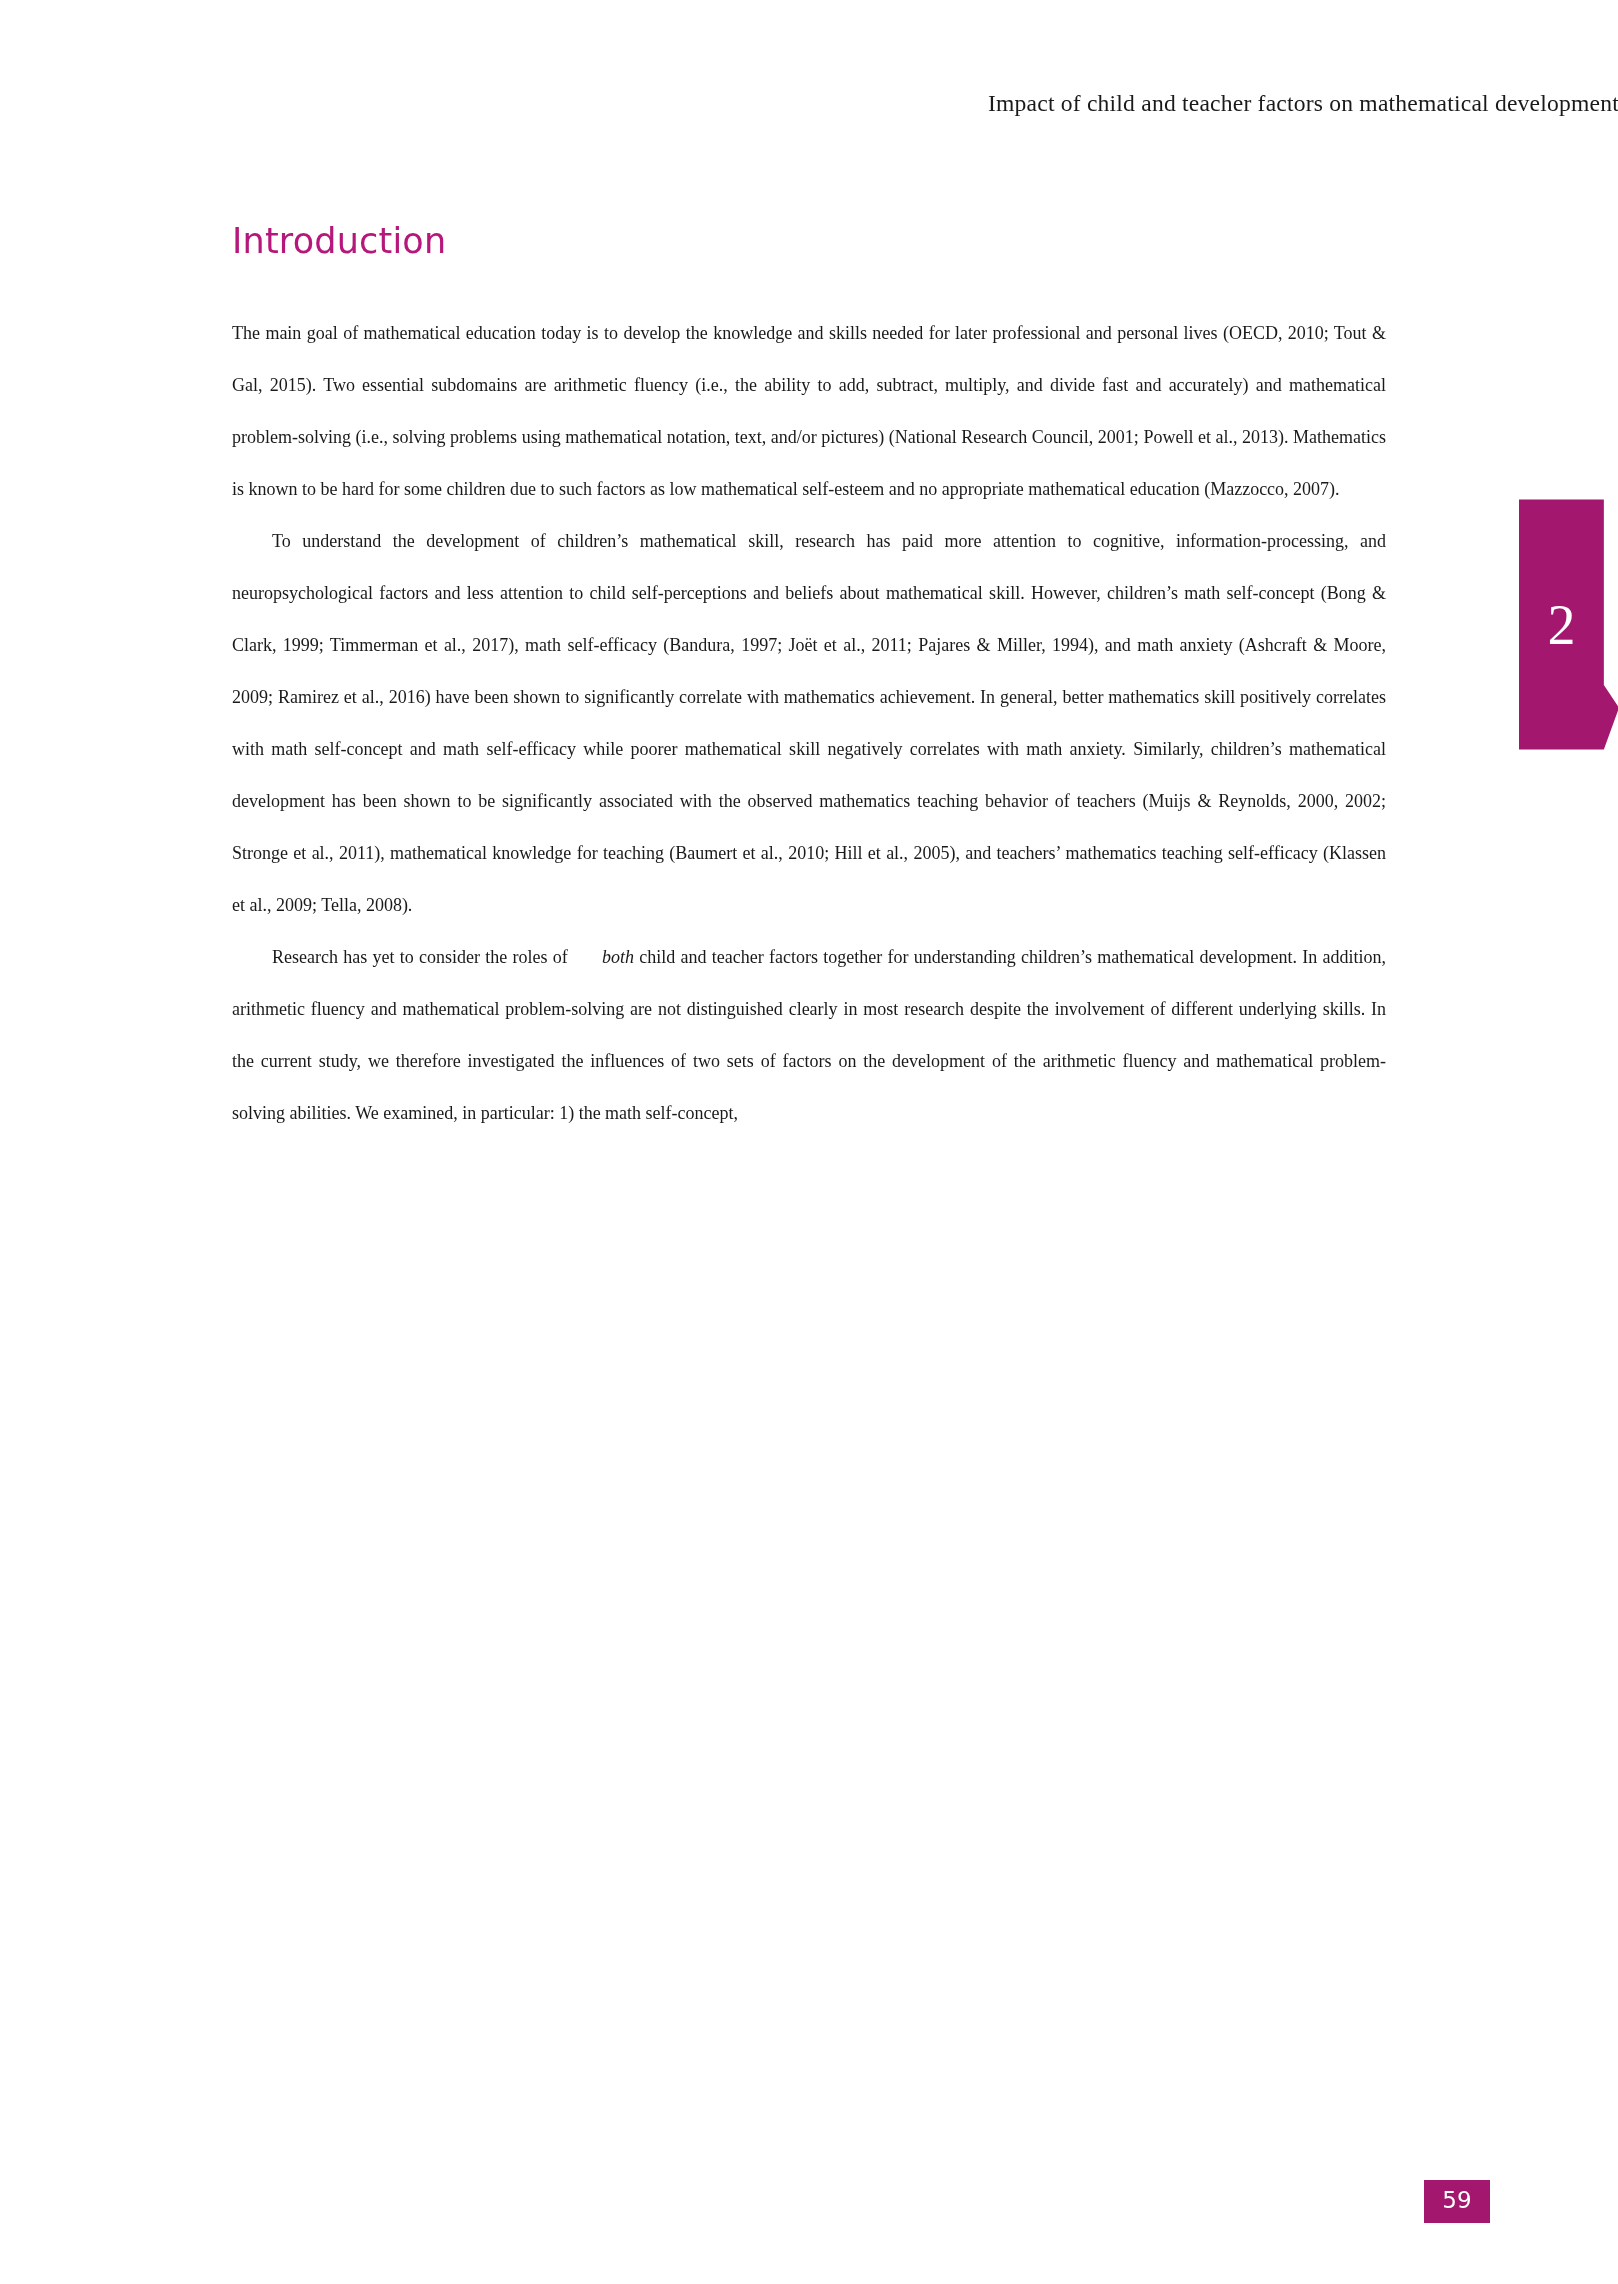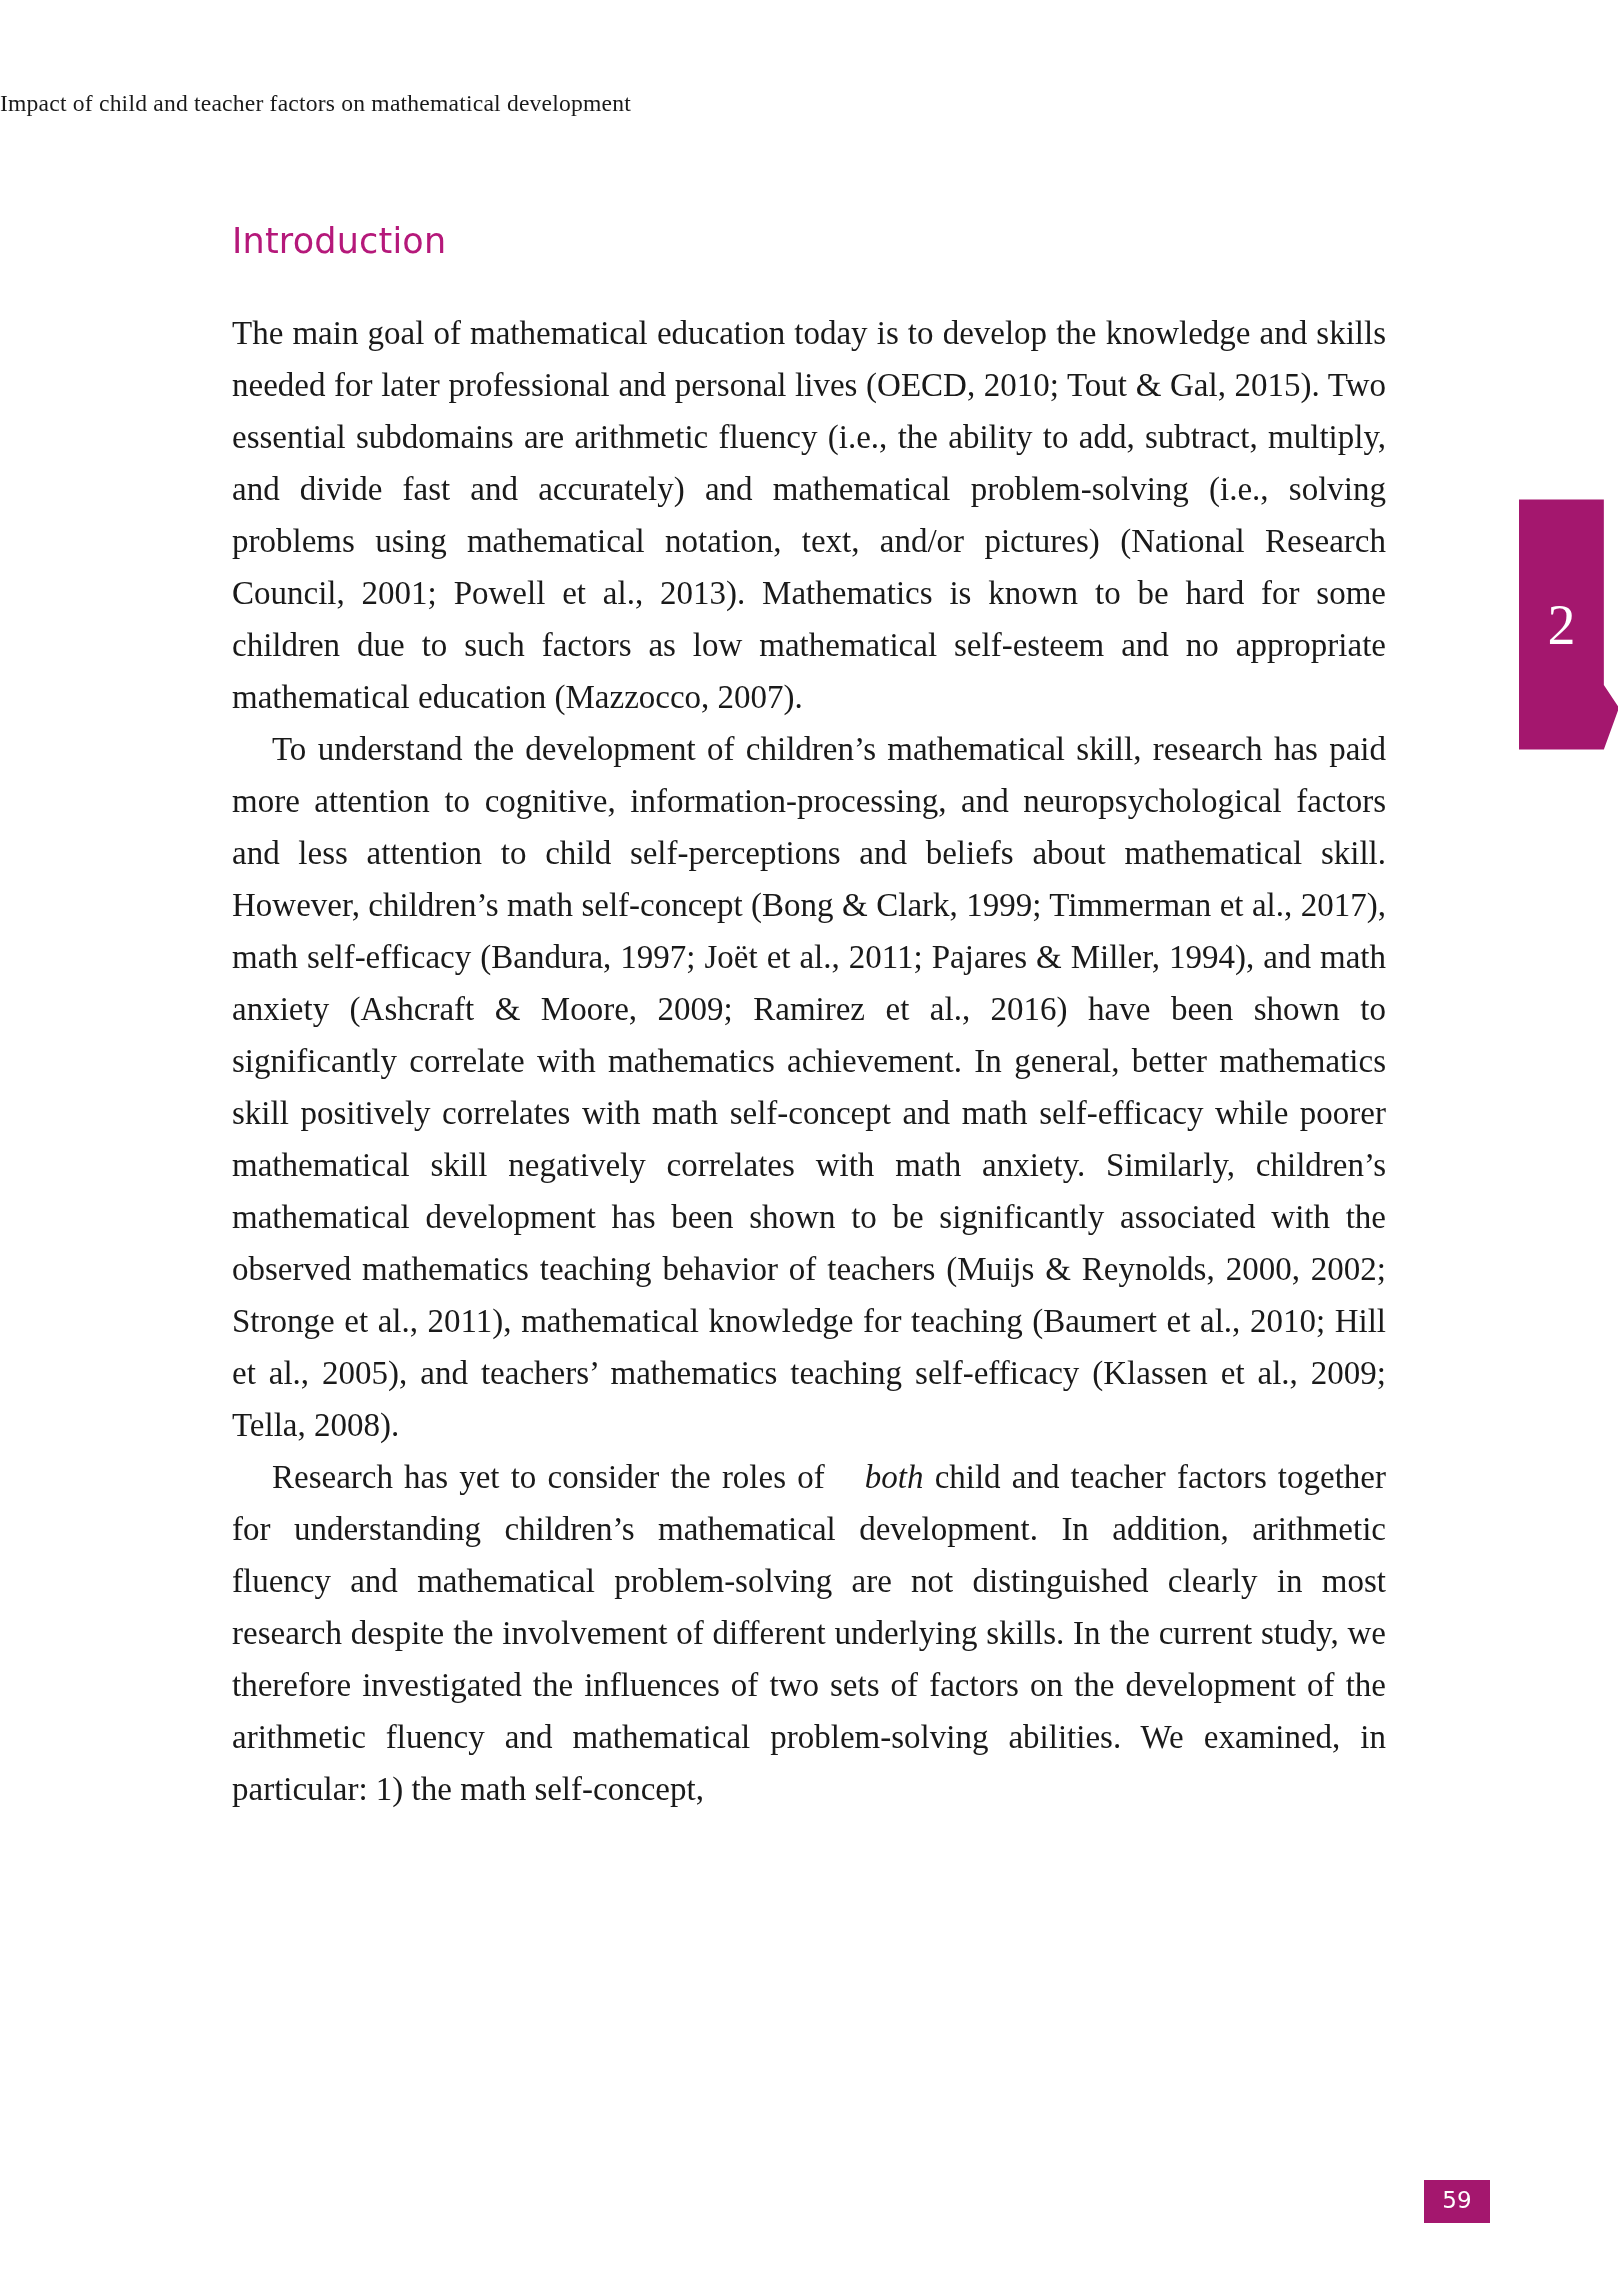--- a/index.html
+++ b/index.html
@@ -20,21 +20,21 @@
     position: absolute;
     inset: 0;
   }
 
   
   .running-head {
     position: absolute;
     top: 90px;
     left: 0;
     width: 100%;
-    text-align: left;
+    text-align: right;
     font-family: "Liberation Serif", serif;
     font-size: 23.6px;
     letter-spacing: 0.2px;
     color: #1a1a1a;
   }
 
   
   .thumb-tab {
     position: absolute;
     top: 499px;
@@ -72,21 +72,21 @@
     font-family: "DejaVu Sans", sans-serif;
     font-weight: 400;
     font-size: 35px;
     color: #b5187a;
     letter-spacing: 0.2px;
   }
 
   p.body-par {
     margin: 0;
     font-family: "Liberation Serif", serif;
-    font-size: 33px;
+    font-size: 18px;
     line-height: 52px;
     text-align: justify;
     text-justify: inter-word;
     color: #1a1a1a;
     hyphens: manual;
   }
   p.body-par.indent {
     text-indent: 40px;
   }
   p.body-par em {

